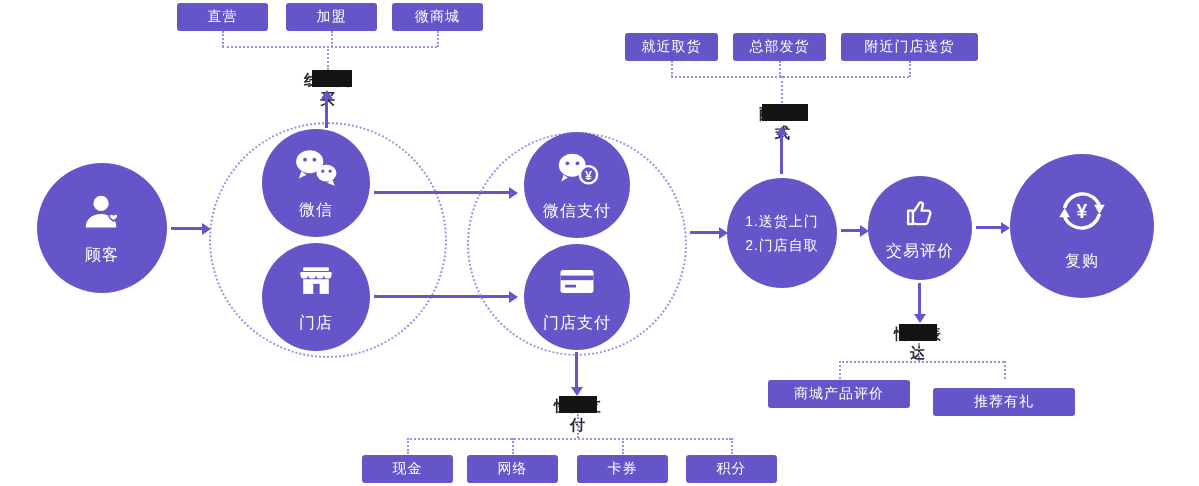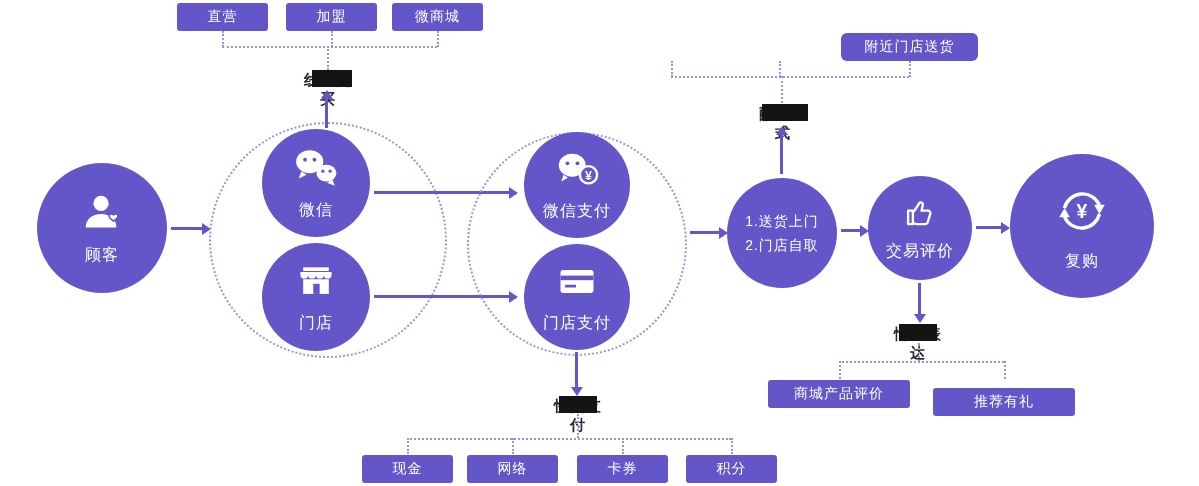--- a/index.html
+++ b/index.html
@@ -52,21 +52,23 @@
 
   <div class="dl v" style="left:222px; top:31px; height:16px;"></div>
   <div class="dl v" style="left:331px; top:31px; height:16px;"></div>
   <div class="dl v" style="left:437px; top:31px; height:16px;"></div>
   <div class="dl h" style="left:222px; top:46px; width:215px;"></div>
   <div class="dl v" style="left:327px; top:46px; height:24px;"></div>
 
   <div class="glabel" style="left:297px; top:71px; width:62px;">线上购买</div>
   <div class="redact" style="left:312px; top:70px; width:40px; height:17px;"></div>
 
-  <div class="btn" style="left:841px; top:33px; width:137px;border-radius:6px;">附近门店送货</div>
+  <div class="btn" style="left:625px; top:33px; width:93px;">就近取货</div>
+  <div class="btn" style="left:733px; top:33px; width:93px;">总部发货</div>
+  <div class="btn" style="left:841px; top:33px; width:137px;">附近门店送货</div>
 
   <div class="dl v" style="left:671px; top:61px; height:16px;"></div>
   <div class="dl v" style="left:779px; top:61px; height:16px;"></div>
   <div class="dl v" style="left:909px; top:61px; height:16px;"></div>
   <div class="dl h" style="left:671px; top:76px; width:238px;"></div>
   <div class="dl v" style="left:781px; top:76px; height:27px;"></div>
 
   <div class="glabel" style="left:752px; top:105px; width:62px;">配送方式</div>
   <div class="redact" style="left:762px; top:104px; width:46px; height:17px;"></div>
 

